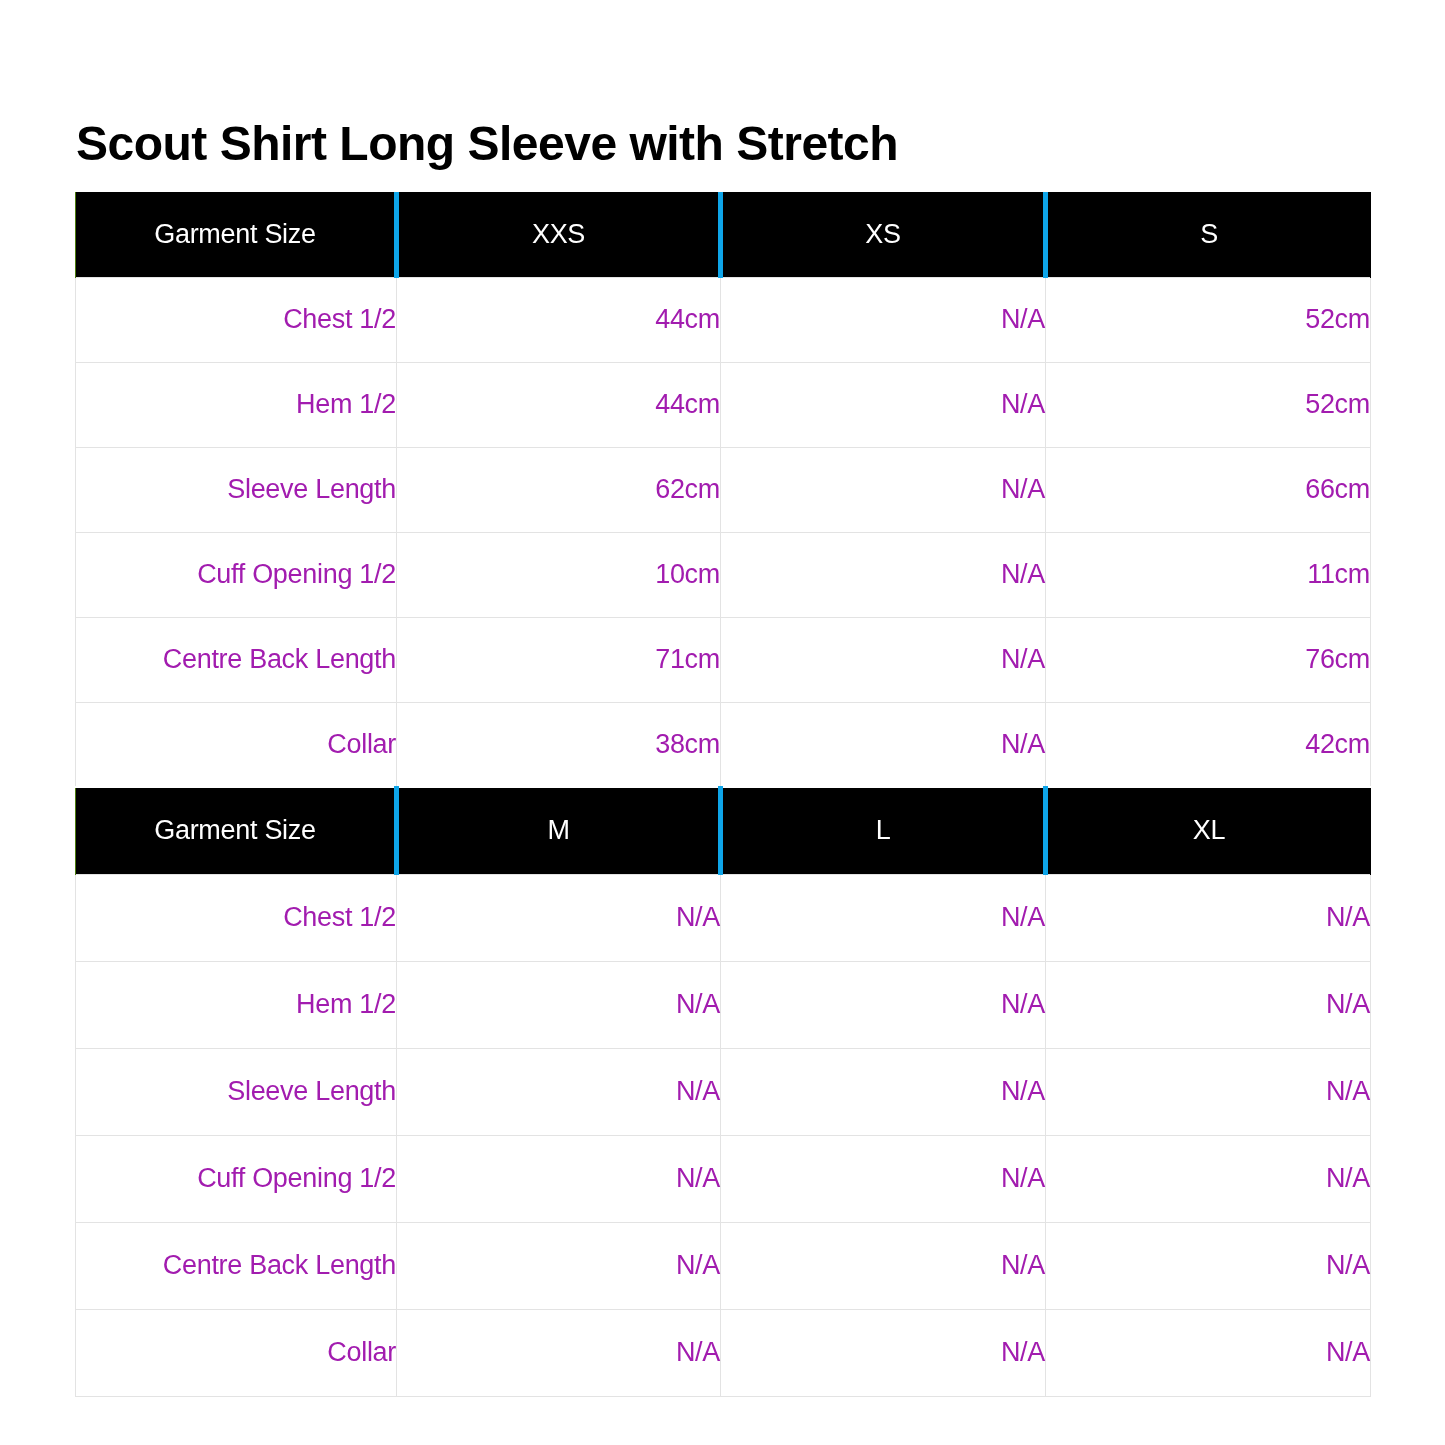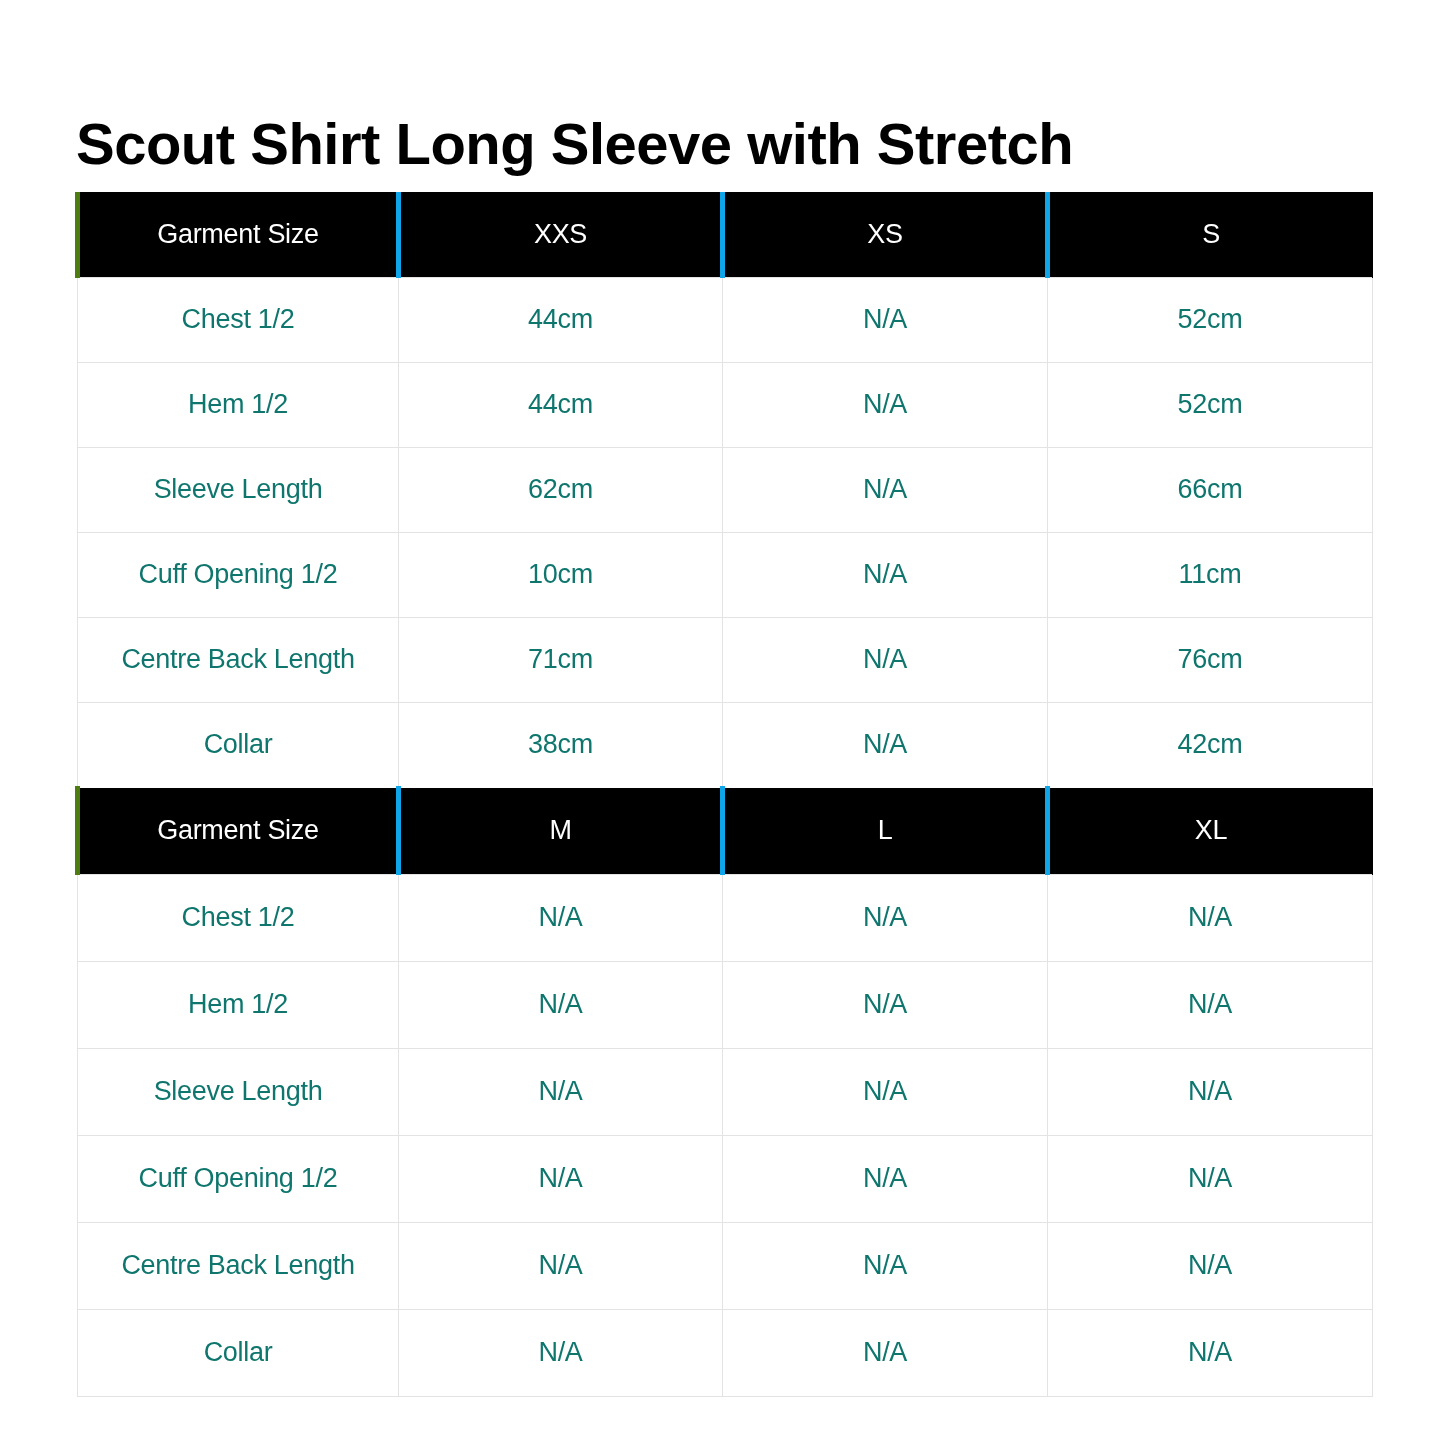--- a/index.html
+++ b/index.html
@@ -13,21 +13,21 @@
       position: relative;
       overflow: hidden;
       font-family: "Liberation Sans", "DejaVu Sans", sans-serif;
       color: #000000;
     }
     .page-title {
       position: absolute;
       left: 76px;
       top: 116px;
       margin: 0;
-      font-size: 58px;
+      font-size: 48px;
       line-height: 56px;
       font-weight: 700;
       letter-spacing: -0.5px;
       font-family: "Liberation Sans", "DejaVu Sans", sans-serif;
       white-space: nowrap;
     }
     .size-table {
       position: absolute;
       left: 75px;
       top: 192px;
@@ -47,29 +47,30 @@
       padding: 0;
       font-family: "Liberation Sans", "DejaVu Sans", sans-serif;
       letter-spacing: -0.3px;
     }
     .size-table tr.header-row th {
       background: #000000;
       color: #ffffff;
       border-left: 5px solid #0ea5e9;
       border-right: 1px solid #6b6b6b;
     }
-    .size-table tr.header-row th:first-child { border-left: 5px solid #4d7c0f; }
+    .size-table tr.header-row th:first-child { border-left: 1px solid #4d7c0f; }
     .size-table tr.header-row th:last-child { border-right: 1px solid #000000; }
     .size-table tr.group1 { height: 85px; }
     .size-table tr.group2 { height: 87px; }
     .size-table tr.header-row.group2 { height: 87px; }
     .size-table td {
       background: #ffffff;
-      color: #0f766e;
+      color: #a21caf;
       border: 1px solid #e3e3e3;
+      text-align: right;
     }
     .size-table tr.header-row.second th {
       border-top: 2px solid #ffffff;
     }
   </style>
 </head>
 <body>
 
 <h1 class="page-title">Scout Shirt Long Sleeve with Stretch</h1>
 

